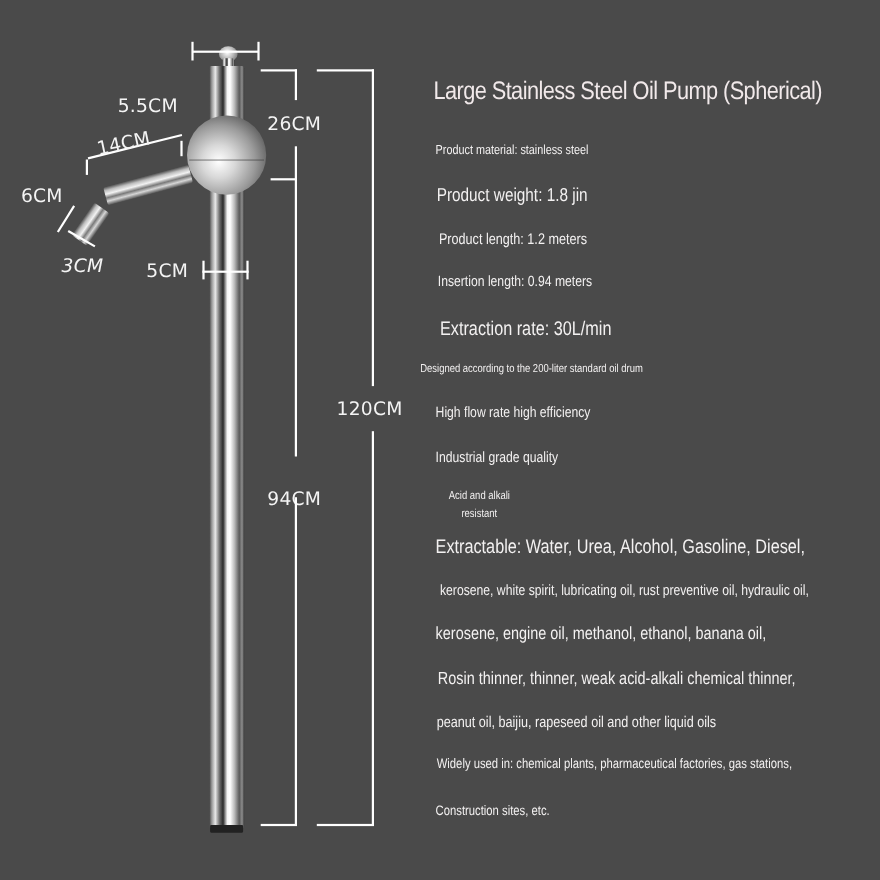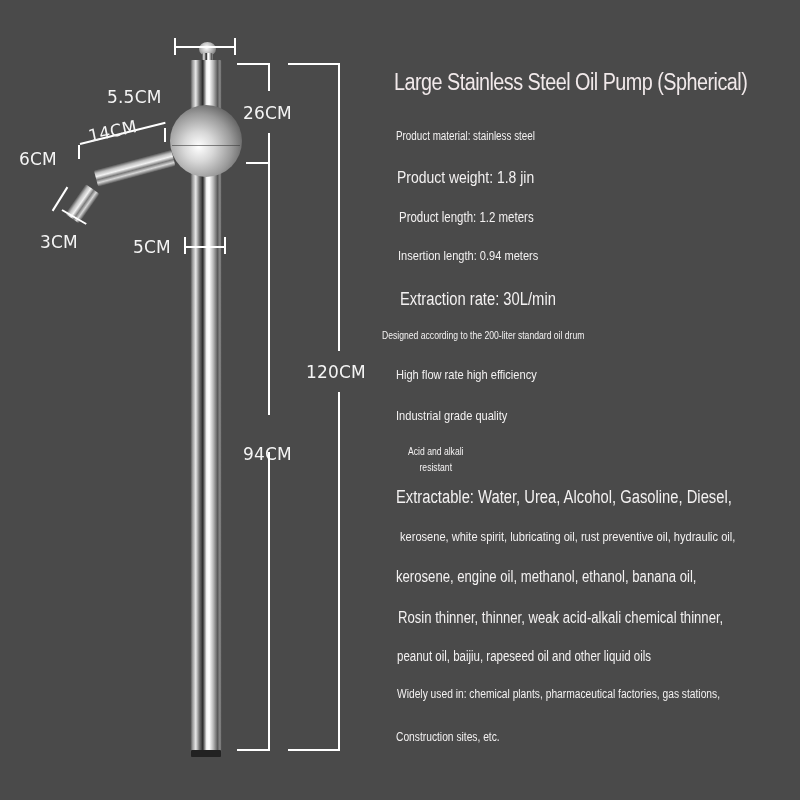--- a/index.html
+++ b/index.html
@@ -66,24 +66,24 @@
 <div class="abs dim" style="left:306px; top:362px;">120CM</div>
 <div class="ln" style="left:338px; top:392px; width:2px; height:358px;"></div>
 <div class="ln" style="left:288px; top:749px; width:52px; height:2px;"></div>
 
 <div class="ln" style="left:80px; top:143px; width:88px; height:2px; transform:rotate(-14deg); transform-origin:left center;"></div>
 <div class="ln" style="left:78px; top:145px; width:2px; height:14px;"></div>
 <div class="ln" style="left:164px; top:128px; width:2px; height:14px;"></div>
 <div class="abs dim" style="left:88px; top:121px; transform:rotate(-12deg);">14CM</div>
 
 <div class="ln" style="left:59px; top:185px; width:2px; height:28px; transform:rotate(32deg);"></div>
-<div class="abs dim" style="left:19px; top:149px;">6CM</div>
+<div class="abs dim" style="left:19px; top:169px;">6CM</div>
 
 <div class="ln" style="left:62px; top:209px; width:28px; height:2px; transform:rotate(30deg); transform-origin:left center;"></div>
-<div class="abs dim" style="left:40px; top:232px;">3CM</div>
+<div class="abs dim" style="left:56px; top:232px;font-style:italic;">3CM</div>
 
 <div class="ln" style="left:184px; top:246px; width:42px; height:2px;"></div>
 <div class="ln" style="left:184px; top:237px; width:2px; height:17px;"></div>
 <div class="ln" style="left:224px; top:237px; width:2px; height:17px;"></div>
 <div class="abs dim" style="left:133px; top:237px;">5CM</div>
 
 <div class="abs title">Large Stainless Steel Oil Pump (Spherical)</div>
 
 <div class="spec s-sm" style="left:396px; top:129px;">Product material: stainless steel</div>
 <div class="spec s-lg" style="left:397px; top:168px; font-size:17px;">Product weight: 1.8 jin</div>

